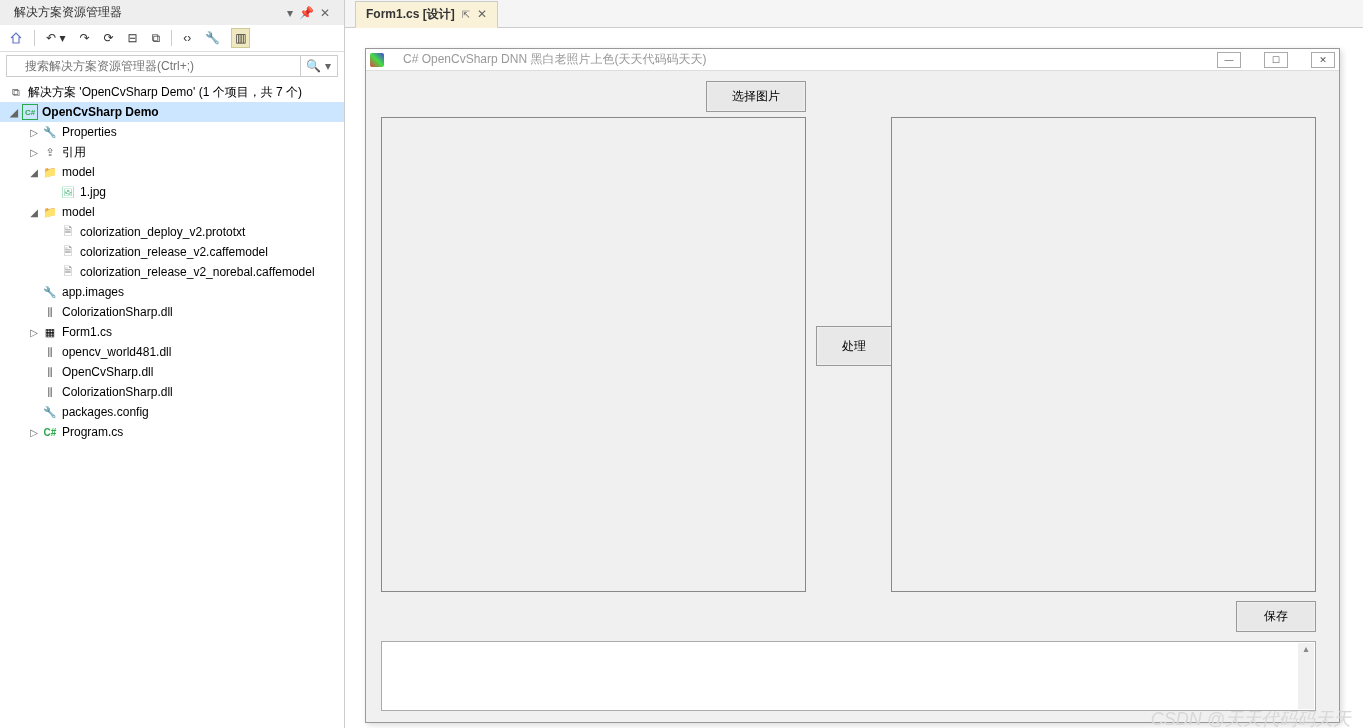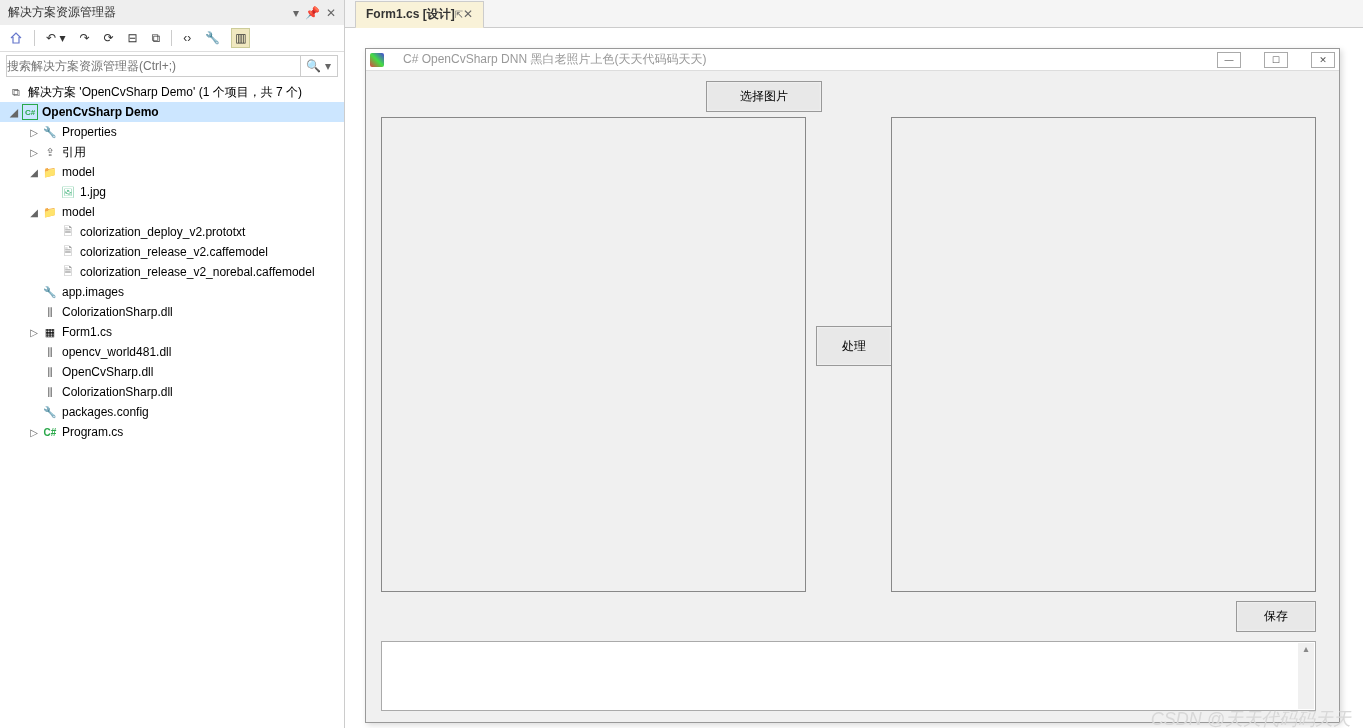--- a/index.html
+++ b/index.html
@@ -1,45 +1,45 @@
 <!DOCTYPE html>
 <html><head>
 <meta charset="utf-8">
 <style>
 * { box-sizing: border-box; margin: 0; padding: 0; font-family: "Microsoft YaHei", "Segoe UI", sans-serif; font-size: 12px; }
 body { background: #fff; width: 1363px; height: 728px; overflow: hidden; display: flex; }
 .explorer { width: 345px; height: 100%; border-right: 1px solid #ccc; background: #fff; display: flex; flex-direction: column; }
-.explorer-header { background: #eee; padding: 4px 8px; display: flex; align-items: center; justify-content: space-between; color: #333; }
+.explorer-header { background: #eee; padding: 4px 14px; display: flex; align-items: center; justify-content: space-between; color: #333; }
 .explorer-header-title { font-weight: normal; }
 .explorer-header-actions { display: flex; gap: 6px; color: #666; }
 .exp-action { cursor: pointer; }
 .toolbar { padding: 3px 6px; display: flex; align-items: center; gap: 8px; border-bottom: 1px solid #ddd; }
 .tb-btn { cursor: pointer; padding: 2px 3px; color: #333; display: flex; align-items: center; }
 .tb-sep { width: 1px; height: 16px; background: #ccc; }
 .search-row { padding: 3px 6px; display: flex; }
-.search-input { flex: 1; border: 1px solid #ccc; padding: 3px 0; color: #777; background: #fff; }
+.search-input { flex: 1; border: 1px solid #ccc; padding: 3px 18px; color: #777; background: #fff; }
 .search-btn { border: 1px solid #ccc; border-left: none; padding: 3px 6px; background: #fff; cursor: pointer; color: #666; }
 .tree { flex: 1; overflow: auto; padding: 2px 0; }
 .tree-row { display: flex; align-items: center; height: 20px; cursor: pointer; padding-left: 8px; white-space: nowrap; }
 .tree-row.selected { background: #cce6ff; font-weight: bold; }
 .expander { width: 12px; text-align: center; color: #666; font-size: 10px; margin-right: 2px; }
 .node-icon { width: 16px; height: 16px; margin-right: 4px; display: inline-flex; align-items: center; justify-content: center; font-size: 11px; }
 .folder-icon { color: #c8a24b; }
 .file-icon { color: #888; }
 .dll-icon { color: #555; }
 .cs-icon { color: #2aa84a; font-weight: bold; font-size: 10px; }
 .proj-icon { color: #2aa84a; border: 1px solid #2aa84a; font-size: 8px; padding: 0 1px; }
 .sol-icon { color: #666; }
 .wrench-icon { color: #666; }
 .ref-icon { color: #666; }
 .img-icon { color: #5b8; }
 
 .designer { flex: 1; display: flex; flex-direction: column; background: #fff; }
 .tab-bar { height: 28px; background: #f5f5f5; display: flex; align-items: center; border-bottom: 1px solid #ccc; padding-left: 10px; }
-.tab { background: #f9f2d8; border: 1px solid #ccc; border-bottom: 2px solid #f9f2d8; padding: 4px 10px; display: flex; align-items: center; gap: 0; position: relative; top: 1px; cursor: pointer; }
+.tab { background: #f9f2d8; border: 1px solid #ccc; border-bottom: 2px solid #f9f2d8; padding: 4px 10px; display: flex; align-items: center; gap: 7px; position: relative; top: 1px; cursor: pointer; }
 .tab-text { color: #333; font-weight: bold; }
 .tab-close { color: #666; cursor: pointer; }
 .tab-pin { color: #666; cursor: pointer; font-size: 10px; }
 
 .design-surface { flex: 1; background: #fff; padding: 20px; position: relative; }
 .winform { width: 975px; height: 675px; border: 1px solid #999; background: #f0f0f0; box-shadow: 2px 2px 6px rgba(0,0,0,0.15); display: flex; flex-direction: column; }
 .winform-title { height: 22px; background: #fff; border-bottom: 1px solid #ddd; display: flex; align-items: center; padding: 0 4px; color: #999; gap: 19px; }
 .winform-icon { width: 14px; height: 14px; background: linear-gradient(45deg,#d44,#4d4,#44d); border-radius: 2px; }
 .winform-title-text { flex: 1; }
 .win-btn { border: 1px solid #aaa; width: 24px; height: 16px; display: flex; align-items: center; justify-content: center; margin-left: 4px; cursor: pointer; background: #fff; font-size: 9px; color: #555; }
@@ -182,21 +182,21 @@
   <div class="design-surface">
     <div class="winform">
       <div class="winform-title">
         <span class="winform-icon"></span>
         <span class="winform-title-text">C# OpenCvSharp DNN 黑白老照片上色(天天代码码天天)</span>
         <span class="win-btn">—</span>
         <span class="win-btn">☐</span>
         <span class="win-btn">✕</span>
       </div>
       <div class="winform-body">
-        <button class="btn" style="left:340px; top:10px; width:116px;">选择图片</button>
+        <button class="btn" style="left:340px; top:10px; width:100px;">选择图片</button>
         <div class="picturebox" style="left:15px; top:46px; width:425px; height:475px;"></div>
         <button class="btn" style="left:450px; top:255px; width:76px; height:40px;">处理</button>
         <div class="picturebox" style="left:525px; top:46px; width:425px; height:475px;"></div>
         <button class="btn" style="left:870px; top:530px; width:80px;">保存</button>
         <div class="textbox" style="left:15px; top:570px; width:935px; height:70px;">
           <div class="textbox-scroll">▴</div>
         </div>
       </div>
     </div>
     <div class="watermark">CSDN @天天代码码天天</div>

